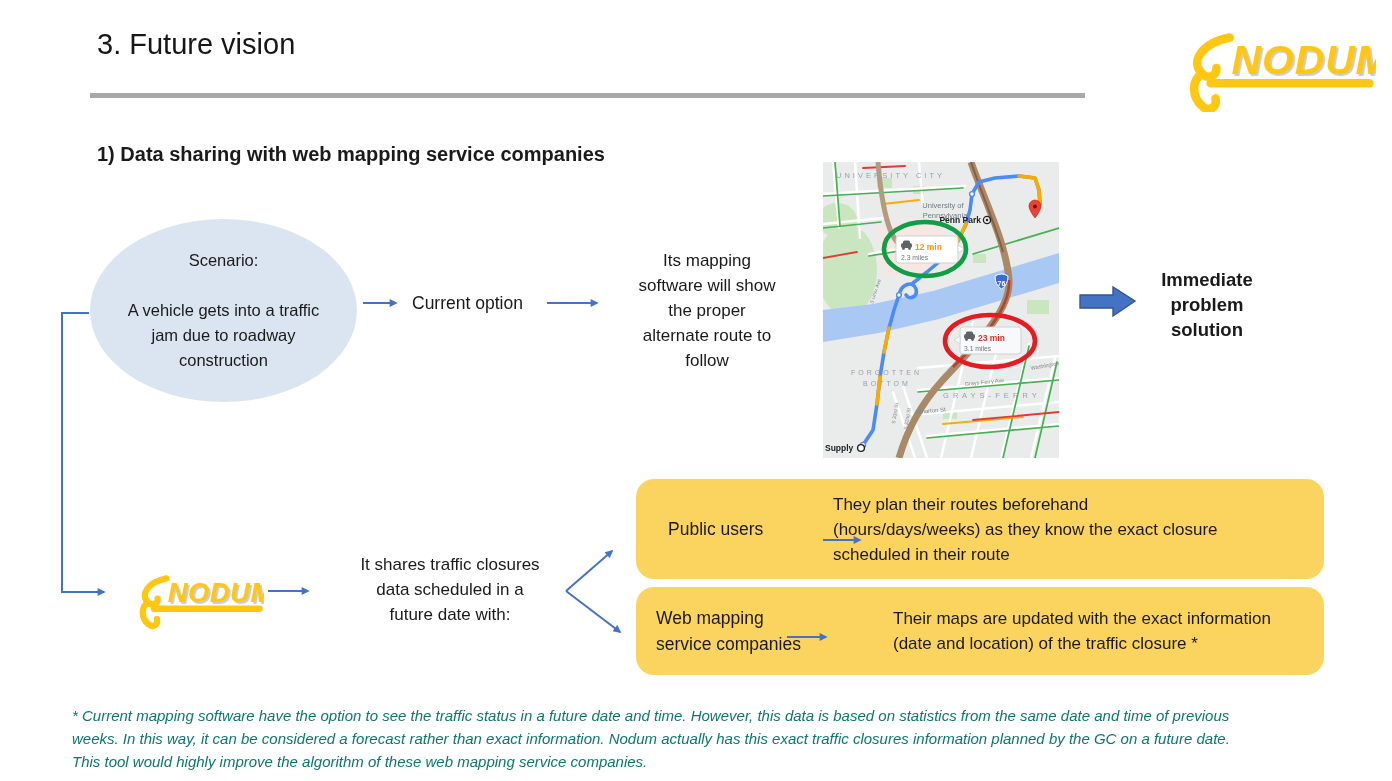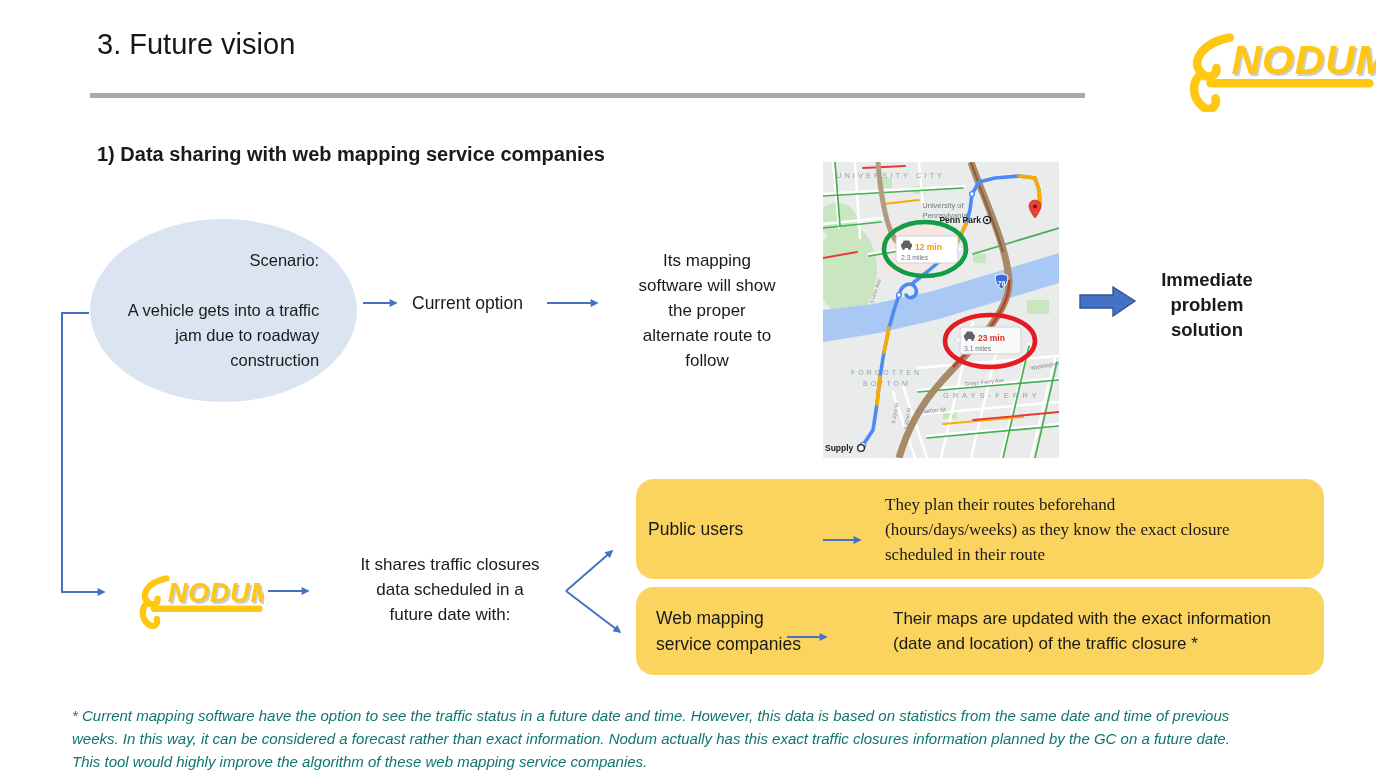--- a/index.html
+++ b/index.html
@@ -4,21 +4,21 @@
 <style>
   html,body{margin:0;padding:0;background:#ffffff;}
   body{font-family:"Liberation Sans",sans-serif;color:#1a1a1a;}
   .slide{position:relative;width:1392px;height:781px;background:#fff;overflow:hidden;}
   .abs{position:absolute;}
   .pre{white-space:pre;}
   .title{font-size:29px;font-weight:400;color:#171717;}
   .divider{background:#a9a9a9;height:5px;}
   .section-heading{font-size:20px;font-weight:700;}
   .question{font-size:29px;font-weight:700;}
-  .scenario-ellipse{background:#dbe5f1;border-radius:50%;display:flex;align-items:center;justify-content:center;text-align:right;}
+  .scenario-ellipse{background:#dbe5f1;border-radius:50%;display:flex;align-items:center;justify-content:center;text-align:center;}
   .scenario-text{font-size:16.5px;line-height:25px;}
   .flow-label{font-size:17.5px;}
   .center-block{text-align:center;font-size:17px;line-height:25px;}
   .bold-block{font-weight:700;font-size:18.5px;}
   .yellow-box{background:#fbd35f;border-radius:18px;display:flex;align-items:center;}
   .box-label{font-size:17.5px;line-height:26px;}
   .box-desc{font-size:17px;line-height:25px;}
   .footnote{font-size:15px;line-height:23px;font-style:italic;color:#0f766e;}
   .logo-text{font-style:italic;font-weight:700;letter-spacing:1px;text-shadow:2px 2px 1px rgba(140,140,140,0.45);}
   svg text{font-family:"Liberation Sans",sans-serif;}
@@ -71,22 +71,22 @@
       <path d="M 66 64 L 233 64"></path>
     </g>
     <text class="logo-text" x="88" y="54" font-size="43" fill="#FFC712">NODUM</text>
   </svg>
 
   <div class="abs center-block pre" style="left:340px;top:552px;width:220px;">It shares traffic closures
 data scheduled in a
 future date with:</div>
 
   <div class="abs yellow-box" style="left:636px;top:479px;width:688px;height:100px;">
-    <div class="box-label pre" style="margin-left:12px;width:165px;">Public users</div>
-    <div class="box-desc pre" style="margin-left:72px;font-family:Liberation Serif, serif;">They plan their routes beforehand
+    <div class="box-label pre" style="margin-left:32px;width:165px;">Public users</div>
+    <div class="box-desc pre" style="">They plan their routes beforehand
 (hours/days/weeks) as they know the exact closure
 scheduled in their route</div>
   </div>
 
   <div class="abs yellow-box" style="left:636px;top:587px;width:688px;height:88px;">
     <div class="box-label pre" style="margin-left:20px;width:165px;">Web mapping
 service companies</div>
     <div class="box-desc pre" style="margin-left:72px;">Their maps are updated with the exact information
 (date and location) of the traffic closure *</div>
   </div>

